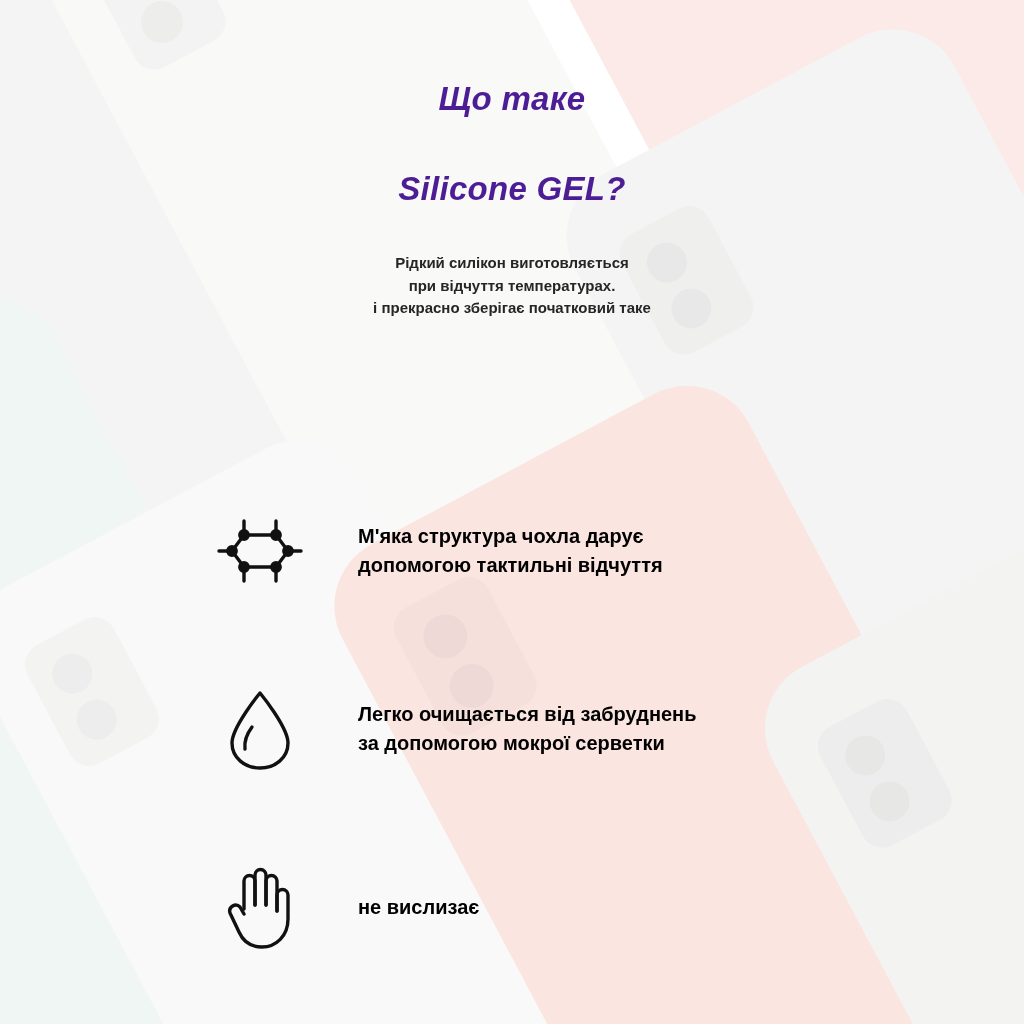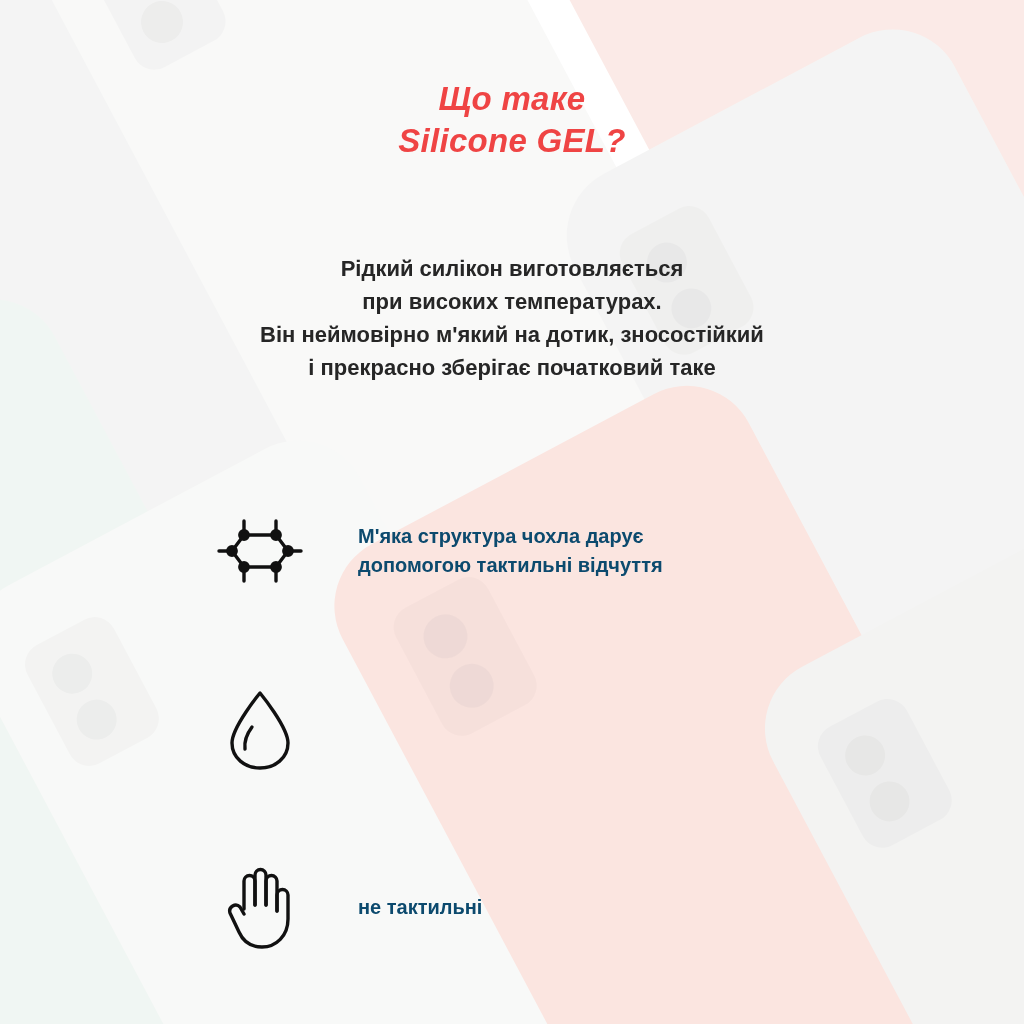--- a/index.html
+++ b/index.html
@@ -104,33 +104,33 @@
     height: 100%;
   }
 
   .title {
     position: absolute;
     left: 0; right: 0;
     top: 78px;
     text-align: center;
     font-style: italic;
     font-weight: bold;
-    color: #ef4444;
+    color: #4c1d95;
     line-height: 1.28;
   }
   .title .line1 { font-size: 33px; display: block; letter-spacing: 0.3px;}
-  .title .line2 { font-size: 33px; display: block; letter-spacing: 0.3px;}
+  .title .line2 { font-size: 33px; display: block; letter-spacing: 0.3px; margin-top: 48px;}
 
   .intro {
     position: absolute;
     left: 0; right: 0;
     top: 252px;
     text-align: center;
     color: #262626;
-    font-size: 22px;
+    font-size: 15px;
     font-weight: bold;
     line-height: 1.5;
   }
   .intro span { display: block; }
 
   .features {
     position: absolute;
     left: 200px;
     top: 462px;
     width: 700px;
@@ -143,21 +143,21 @@
   .feature-icon {
     width: 120px;
     min-width: 120px;
     display: flex;
     align-items: center;
     justify-content: center;
   }
   .feature-text {
     font-size: 20px;
     font-weight: bold;
-    color: #0c4a6e;
+    color: #000000;
     line-height: 1.45;
     padding-left: 38px;
   }
   .feature-text span { display: block; }
 </style>
 </head>
 <body>
 
 <div class="canvas">
 
@@ -217,22 +217,21 @@
 
   <div class="content">
 
     <div class="title">
       <span class="line1">Що таке</span>
       <span class="line2">Silicone GEL?</span>
     </div>
 
     <div class="intro">
       <span>Рідкий силікон виготовляється</span>
-      <span>при високих температурах.</span>
-      <span>Він неймовірно м'який на дотик, зносостійкий</span>
+      <span>при відчуття температурах.</span>
       <span>і прекрасно зберігає початковий таке</span>
     </div>
 
     <div class="features">
 
       <div class="feature">
         <div class="feature-icon">
           <svg width="92" height="92" viewBox="0 0 92 92" fill="none" stroke="#111111" stroke-width="3.4" stroke-linecap="round" stroke-linejoin="round">
             <polygon points="30,30 62,30 74,46 62,62 30,62 18,46" fill="none"></polygon>
             <line x1="30" y1="30" x2="30" y2="16"></line>
@@ -255,31 +254,35 @@
         </div>
       </div>
 
       <div class="feature">
         <div class="feature-icon">
           <svg width="92" height="92" viewBox="0 0 92 92" fill="none" stroke="#111111" stroke-width="3.4" stroke-linecap="round" stroke-linejoin="round">
             <path d="M46 10 C46 10 18 44 18 60 C18 75 31 85 46 85 C61 85 74 75 74 60 C74 44 46 10 46 10 Z"></path>
             <path d="M38 44 C32 52 30 58 31 66"></path>
           </svg>
         </div>
+        <div class="feature-text">
+          <span>Легко очищається від забруднень</span>
+          <span>за допомогою мокрої серветки</span>
+        </div>
       </div>
 
       <div class="feature">
         <div class="feature-icon">
           <svg width="92" height="92" viewBox="0 0 92 92" fill="none" stroke="#111111" stroke-width="3.4" stroke-linecap="round" stroke-linejoin="round">
             <path d="M30 48 V20 a5.5 5.5 0 0 1 11 0 v24"></path>
             <path d="M41 44 V14 a5.5 5.5 0 0 1 11 0 v30"></path>
             <path d="M52 44 V20 a5.5 5.5 0 0 1 11 0 v30"></path>
             <path d="M63 50 V34 a5.5 5.5 0 0 1 11 0 v24 c0 17 -12 28 -26 28 c-12 0 -19 -6 -23 -15 l-9 -19 a6 6 0 0 1 10 -6 l4 7"></path>
           </svg>
         </div>
         <div class="feature-text">
-          <span>не тактильні</span>
+          <span>не вислизає</span>
         </div>
       </div>
 
     </div>
   </div>
 </div>
 
 </body></html>

